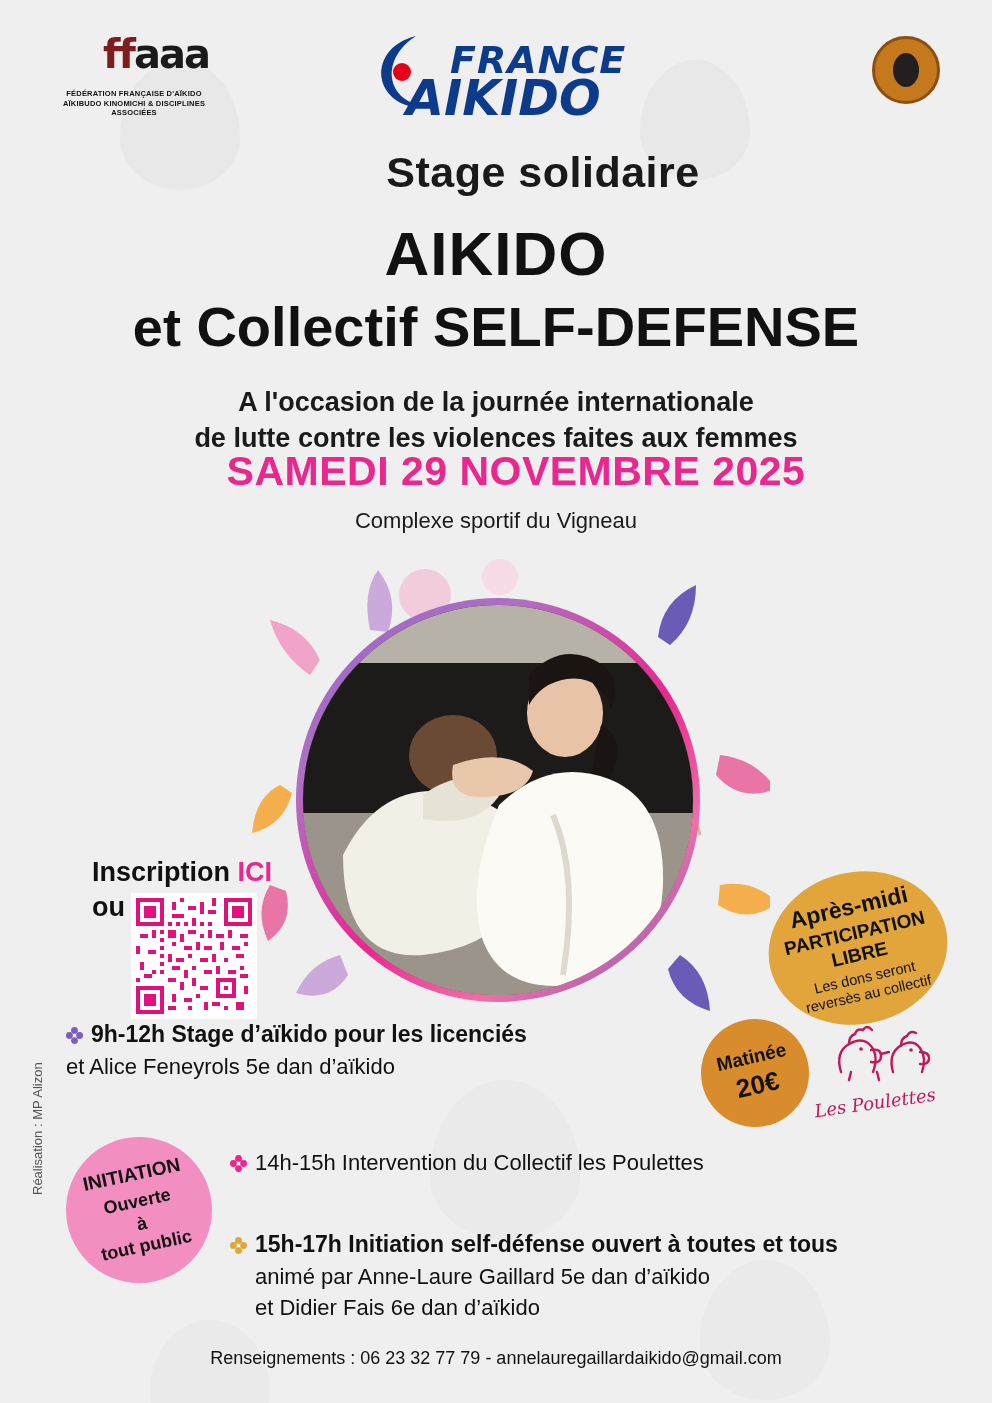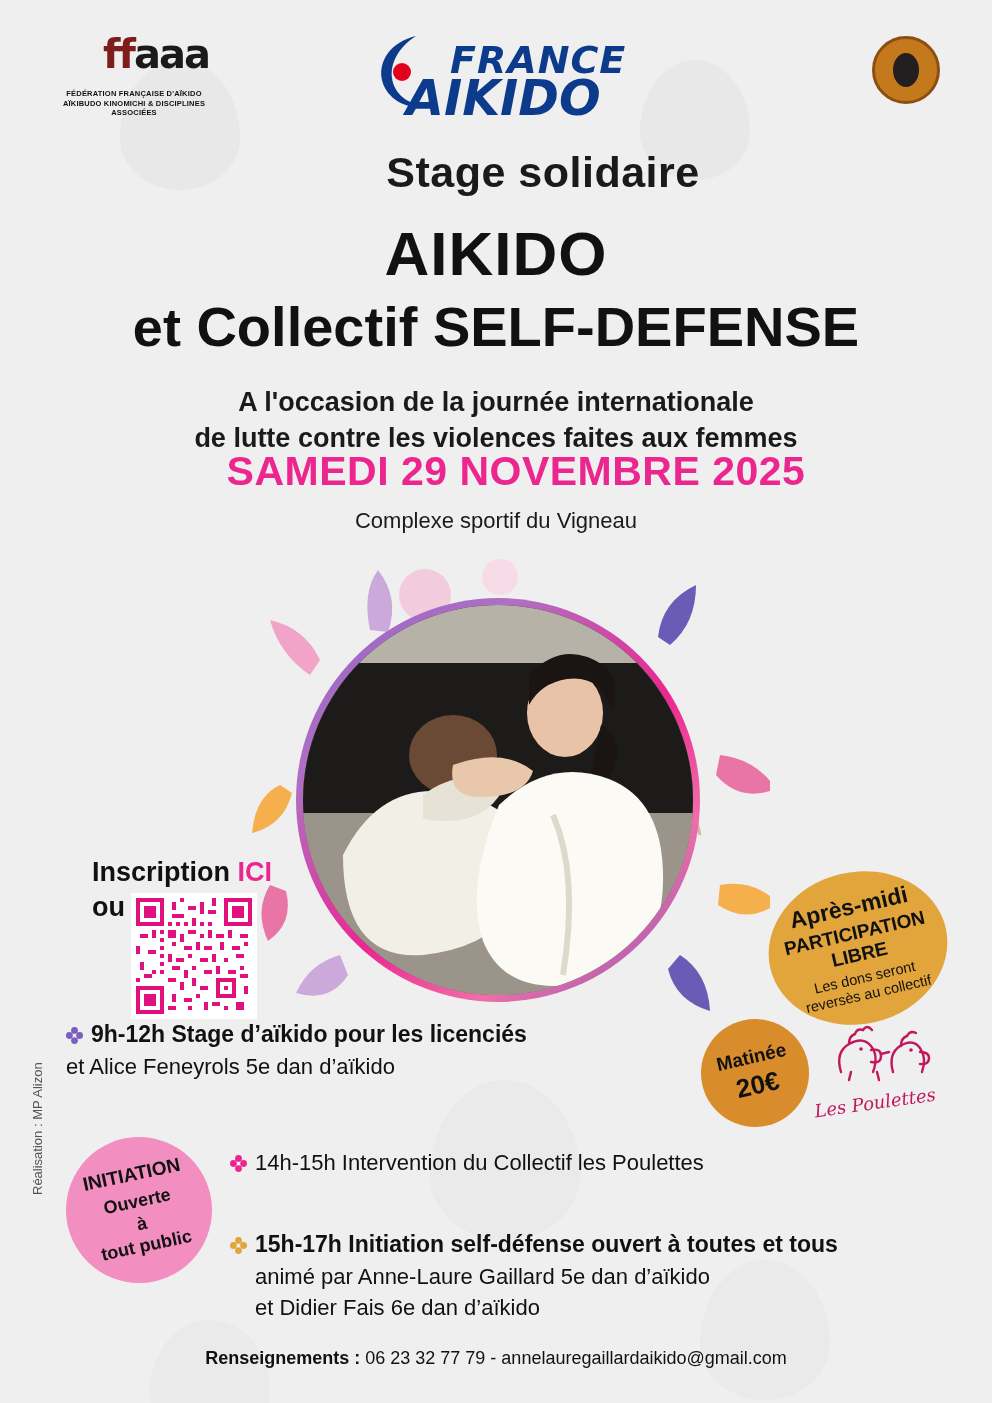--- a/index.html
+++ b/index.html
@@ -359,21 +359,21 @@
 
   .contact {
     position: absolute;
     left: 0;
     top: 1348px;
     width: 100%;
     text-align: center;
     font-size: 18px;
     color: #111;
   }
-  .contact b { font-weight: bold; text-align: right; }
+  .contact b { font-weight: normal; text-align: right; }
 
   .credit {
     position: absolute;
     left: 30px;
     top: 1195px;
     font-size: 13px;
     color: #555;
     transform: rotate(-90deg);
     transform-origin: left top;
     white-space: nowrap;

